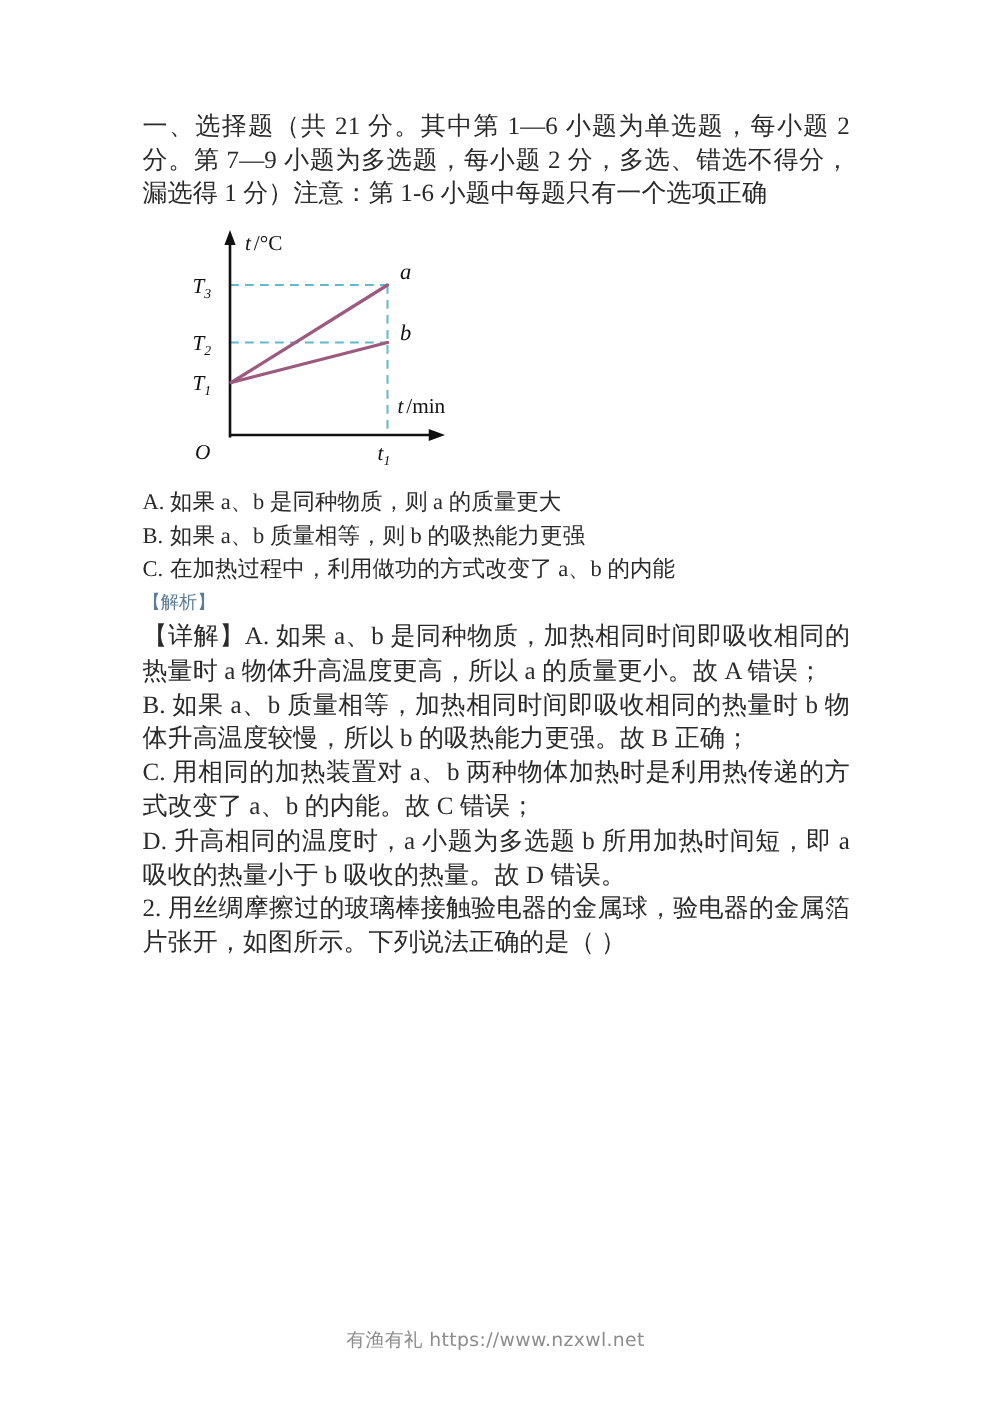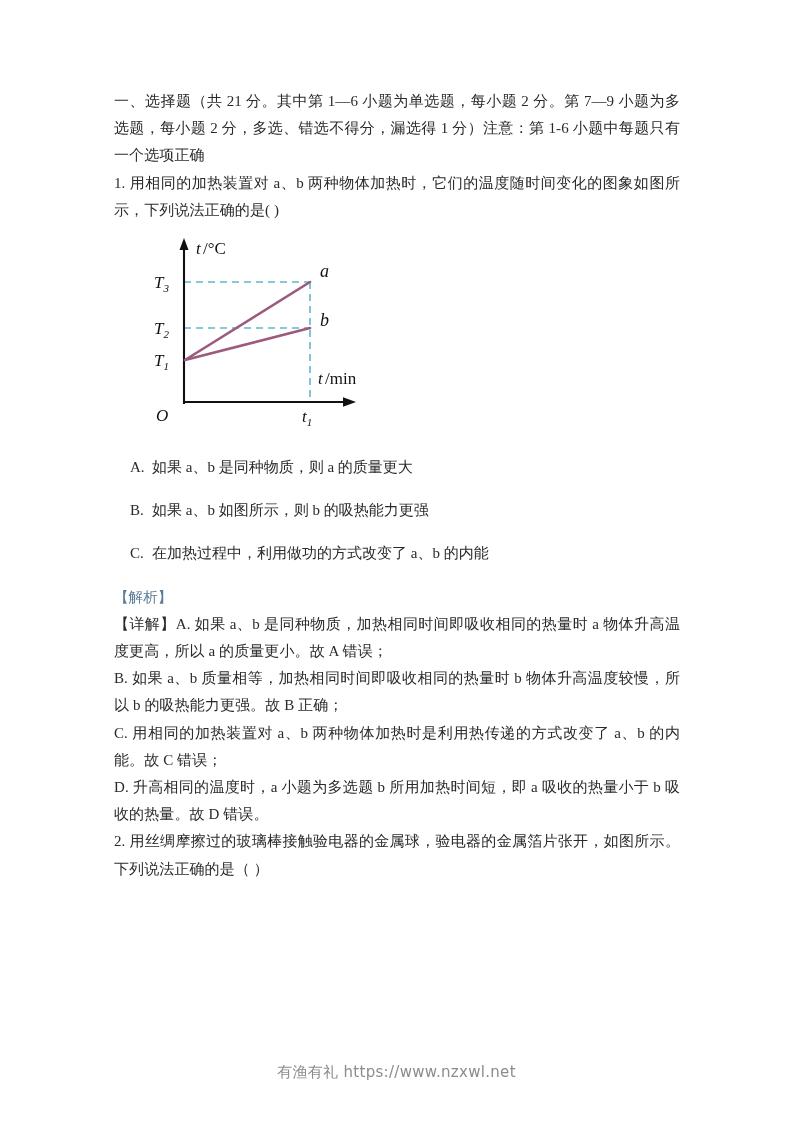--- a/index.html
+++ b/index.html
@@ -30,32 +30,32 @@
   h1.doc-title {
     font-family: "Liberation Serif", "DejaVu Serif", serif;
     font-size: 20.5px;
     font-weight: bold;
     line-height: 36px;
     margin: 0 0 4px 0;
     letter-spacing: 0.2px;
     color: #111;
   }
   p.para {
-    font-size: 15px;
+    font-size: 20px;
     line-height: 27.2px;
     margin: 0;
     text-align: justify;
     text-justify: inter-ideograph;
     color: #2a2a2a;
     letter-spacing: 0.1px;
   }
   .opt {
-    font-size: 15px;
+    font-size: 18px;
     line-height: 27.2px;
-    margin: 16px;
+    margin: 0;
     color: #2a2a2a;
     white-space: nowrap;
   }
   .opt .lbl { display: inline-block; min-width: 22px; }
   .tagline {
     font-size: 14.6px;
     line-height: 27.2px;
     margin: 0;
     color: #5b7c96;
   }
@@ -90,21 +90,20 @@
 </head>
 <body>
 
 <div class="page">
 
   <div class="content">
 
 
     <p class="para">一、选择题（共 21 分。其中第 1—6 小题为单选题，每小题 2 分。第 7—9 小题为多选题，每小题 2 分，多选、错选不得分，漏选得 1 分）注意：第 1-6 小题中每题只有一个选项正确</p>
 
-    <p class="para">1. 用相同的加热装置对 a、b 两种物体加热时，它们的温度随时间变化的图象如图所示，下列说法正确的是( )</p>
 
     <div class="figwrap">
       <div class="figure">
         <svg width="270" height="208" viewBox="0 0 270 208">
 
           <line x1="54" y1="56" x2="180" y2="56" stroke="#62b8cc" stroke-width="1.6" stroke-dasharray="7,5"></line>
 
           <line x1="54" y1="102" x2="180" y2="102" stroke="#62b8cc" stroke-width="1.6" stroke-dasharray="7,5"></line>
 
           <line x1="180" y1="56" x2="180" y2="174" stroke="#62b8cc" stroke-width="1.6" stroke-dasharray="7,5"></line>
@@ -135,21 +134,21 @@
 
           <text x="172" y="196" font-family="Liberation Serif, serif" font-size="17" font-style="italic" fill="#111">t<tspan font-size="11" dy="4">1</tspan></text>
 
           <text x="190" y="51" font-family="Liberation Serif, serif" font-size="18" font-style="italic" fill="#111">a</text>
           <text x="190" y="100" font-family="Liberation Serif, serif" font-size="18" font-style="italic" fill="#111">b</text>
         </svg>
       </div>
     </div>
 
     <p class="opt"><span class="lbl">A.</span><span>如果 a、b 是同种物质，则 a 的质量更大</span></p>
-    <p class="opt"><span class="lbl">B.</span><span>如果 a、b 如图所示，则 b 的吸热能力更强</span></p>
+    <p class="opt"><span class="lbl">B.</span><span>如果 a、b 质量相等，则 b 的吸热能力更强</span></p>
     <p class="opt"><span class="lbl">C.</span><span>在加热过程中，利用做功的方式改变了 a、b 的内能</span></p>
 
 
     <p class="tagline"><span class="blk">【解析】</span></p>
 
     <p class="para"><span>【详解】</span><span>A. 如果 a、b 是同种物质，加热相同时间即吸收相同的热量时 a 物体升高温度更高，所以 a 的质量更小。故 A 错误；</span></p>
     <p class="para">B. 如果 a、b 质量相等，加热相同时间即吸收相同的热量时 b 物体升高温度较慢，所以 b 的吸热能力更强。故 B 正确；</p>
     <p class="para">C. 用相同的加热装置对 a、b 两种物体加热时是利用热传递的方式改变了 a、b 的内能。故 C 错误；</p>
     <p class="para">D. 升高相同的温度时，a 小题为多选题 b 所用加热时间短，即 a 吸收的热量小于 b 吸收的热量。故 D 错误。</p>
 

